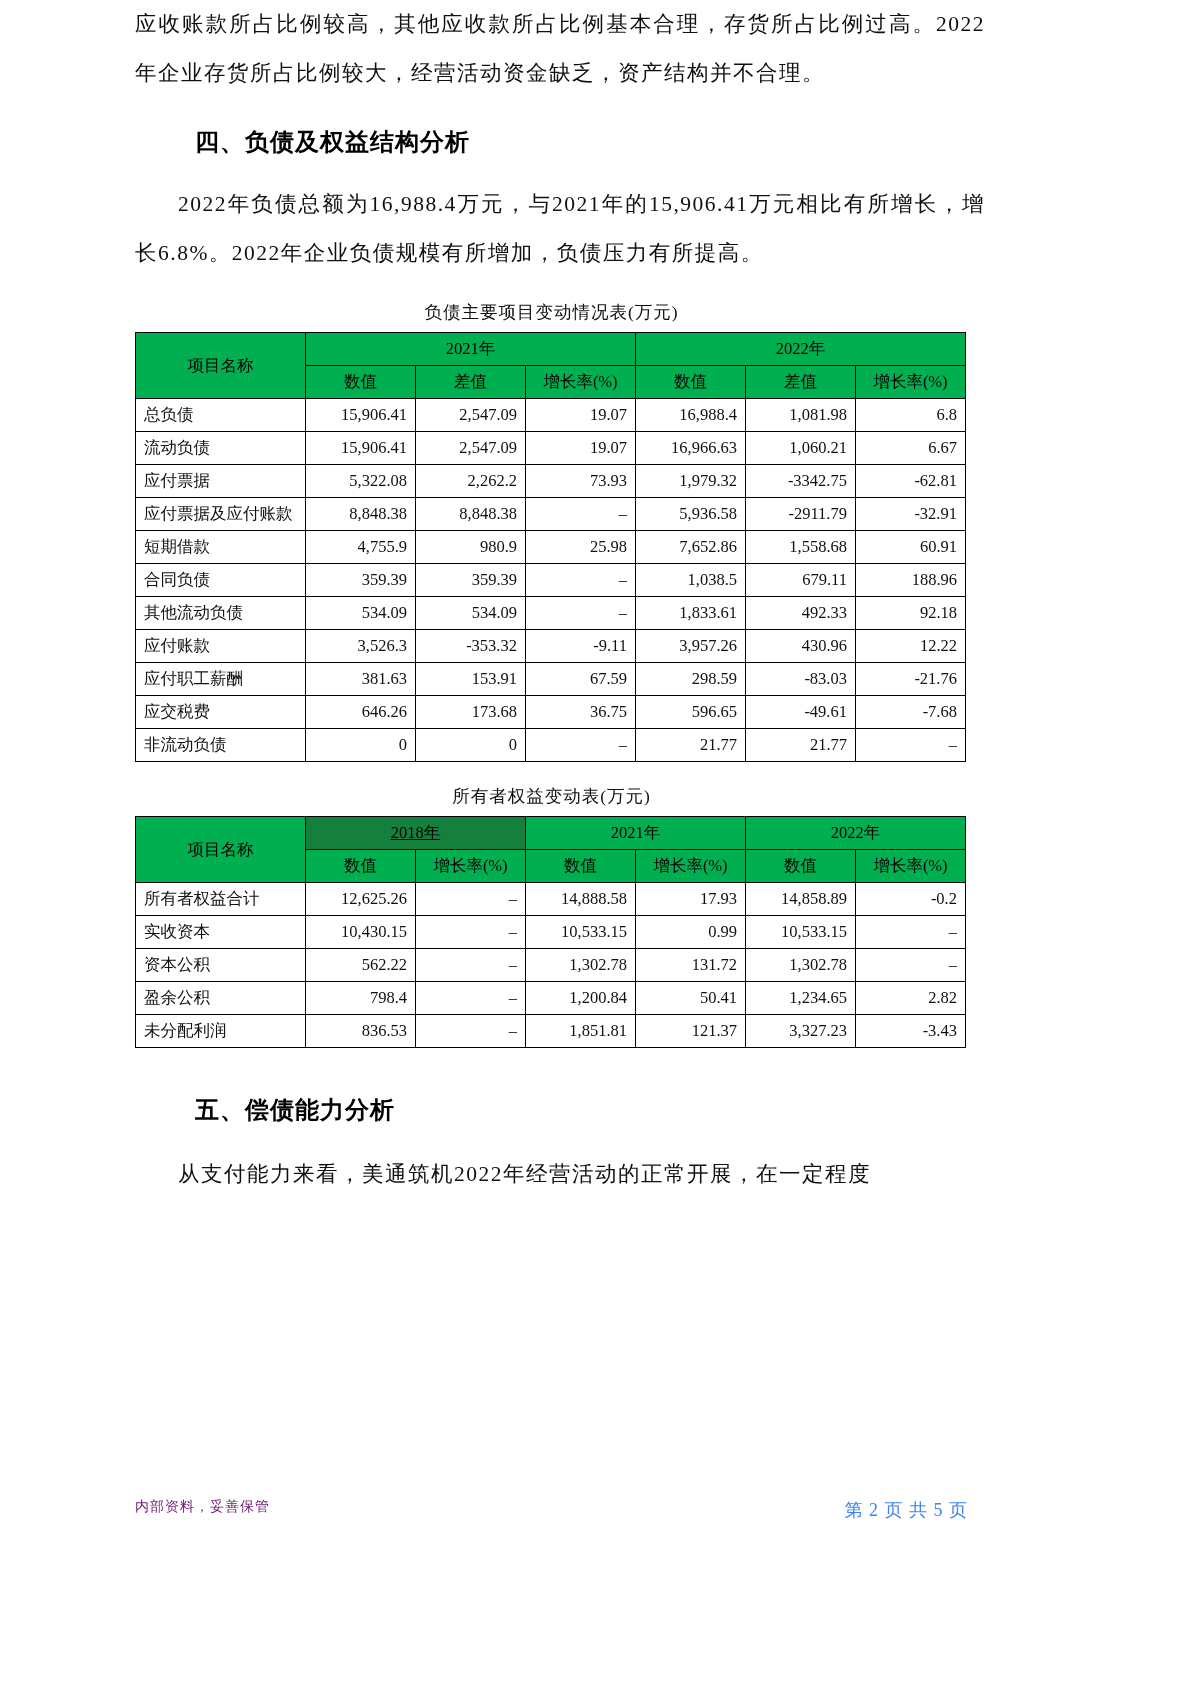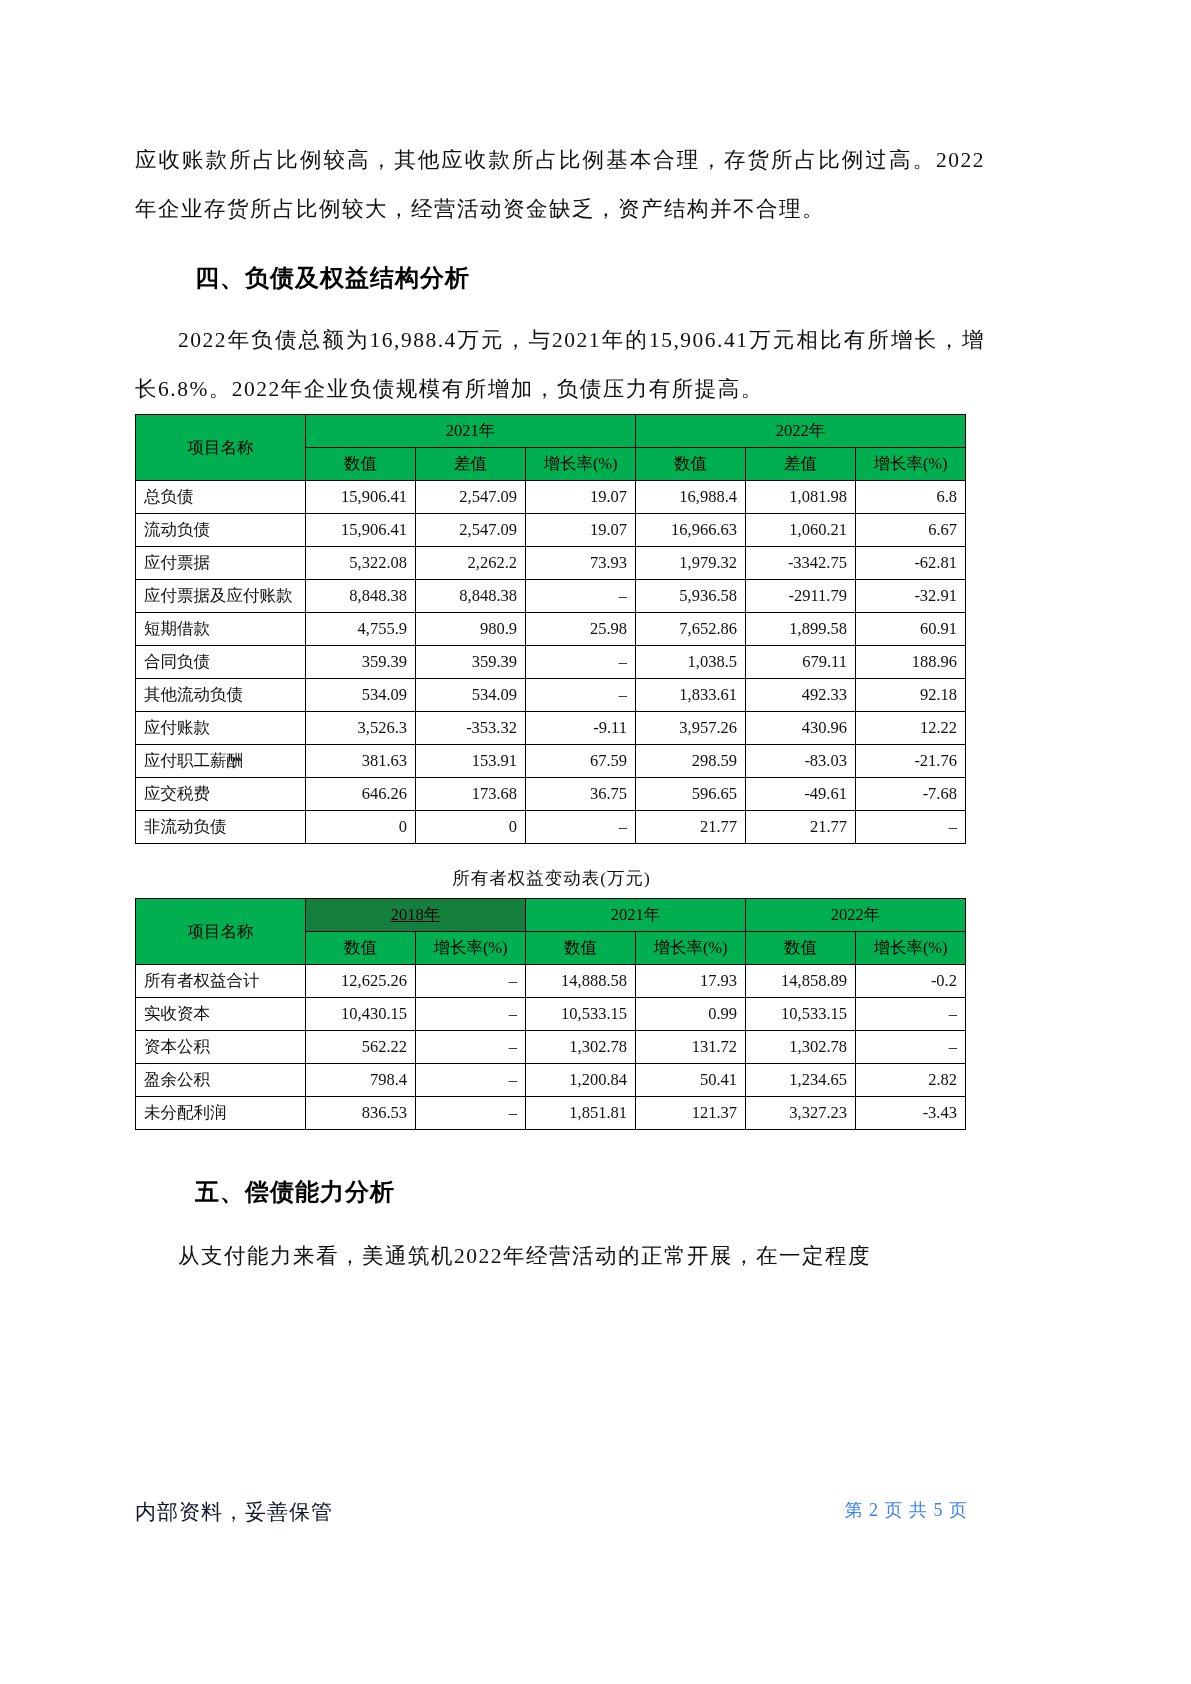--- a/index.html
+++ b/index.html
@@ -14,21 +14,20 @@
     width: 1191px;
     height: 1684px;
     background: #ffffff;
     overflow: hidden;
   }
   .content {
     position: absolute;
     left: 135px;
     top: 0;
     width: 850px;
-    padding-top: 136px;
   }
   .body-text {
     font-size: 21.5px;
     line-height: 49px;
     letter-spacing: 1.5px;
     text-align: justify;
     text-indent: 2em;
     color: #101010;
   }
   .no-indent { text-indent: 0; }
@@ -73,23 +72,23 @@
     line-height: 1.25;
     background: #ffffff;
   }
   td.cell-label { text-align: left; }
   td.cell-num { text-align: right; font-variant-numeric: tabular-nums; }
   .para-after-table { margin-top: 36px; }
   .footer-left {
     position: absolute;
     left: 135px;
     top: 1498px;
-    font-size: 21px;
+    font-size: 14px;
     letter-spacing: 1px;
-    color: #0f172a;
+    color: #701a75;
   }
   .footer-right {
     position: absolute;
     right: 223px;
     top: 1498px;
     font-size: 18px;
     letter-spacing: 1px;
     color: #3b82f6;
     text-align: right;
   }
@@ -99,20 +98,21 @@
 
 <div class="page">
   <div class="content">
 
     <p class="body-text no-indent">应收账款所占比例较高，其他应收款所占比例基本合理，存货所占比例过高。2022年企业存货所占比例较大，经营活动资金缺乏，资产结构并不合理。</p>
 
     <h2 class="heading">四、负债及权益结构分析</h2>
 
     <p class="body-text">2022年负债总额为16,988.4万元，与2021年的15,906.41万元相比有所增长，增长6.8%。2022年企业负债规模有所增加，负债压力有所提高。</p>
 
+    <div class="table-title">负债主要项目变动情况表(万元)</div>
 
     <table class="data-table" id="table1">
       <colgroup>
         <col class="col-item">
         <col class="col-num">
           <col class="col-num">
           <col class="col-num">
         <col class="col-num">
           <col class="col-num">
           <col class="col-num">
@@ -168,21 +168,21 @@
             <td class="cell-num">5,936.58</td>
             <td class="cell-num">-2911.79</td>
             <td class="cell-num">-32.91</td>
           </tr>
           <tr>
             <td class="cell-label">短期借款</td>
             <td class="cell-num">4,755.9</td>
             <td class="cell-num">980.9</td>
             <td class="cell-num">25.98</td>
             <td class="cell-num">7,652.86</td>
-            <td class="cell-num">1,899.58</td>
+            <td class="cell-num">1,558.68</td>
             <td class="cell-num">60.91</td>
           </tr>
           <tr>
             <td class="cell-label">合同负债</td>
             <td class="cell-num">359.39</td>
             <td class="cell-num">359.39</td>
             <td class="cell-num">–</td>
             <td class="cell-num">1,038.5</td>
             <td class="cell-num">679.11</td>
             <td class="cell-num">188.96</td>

